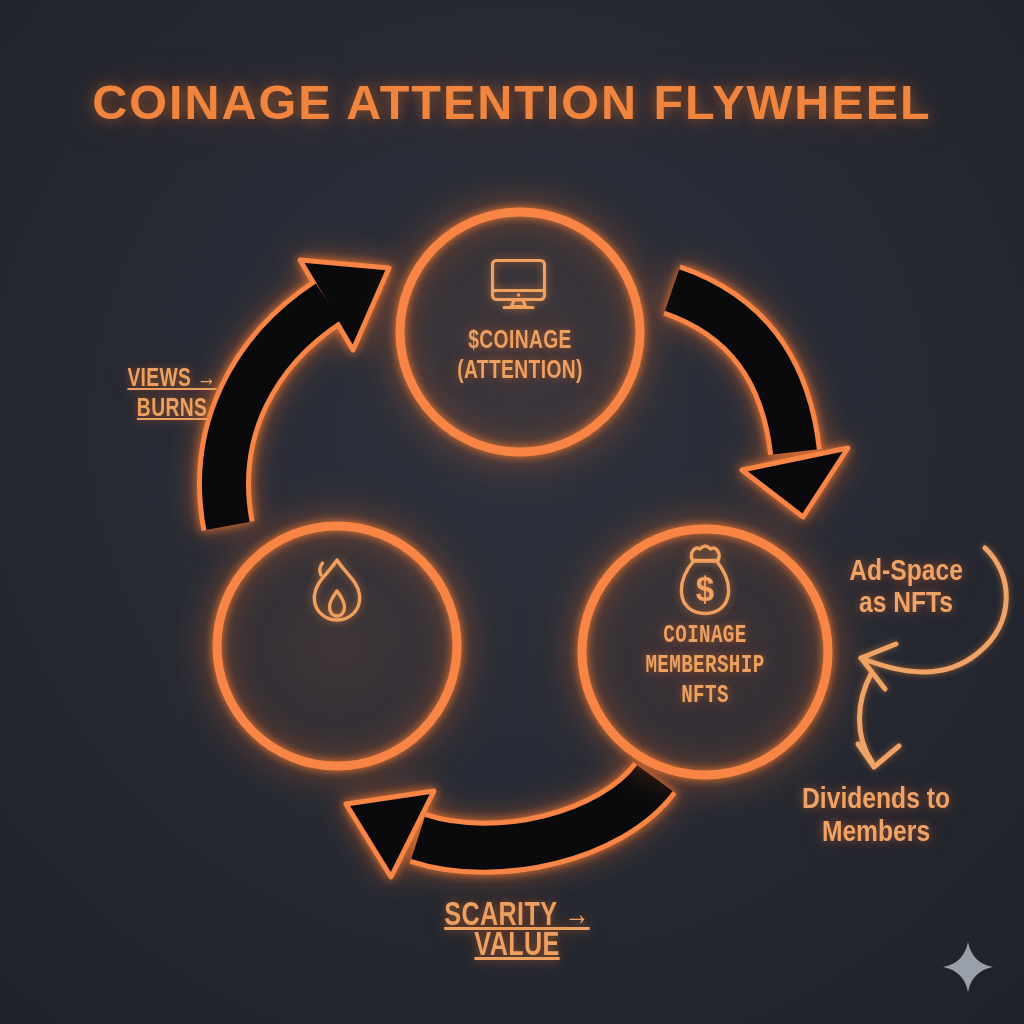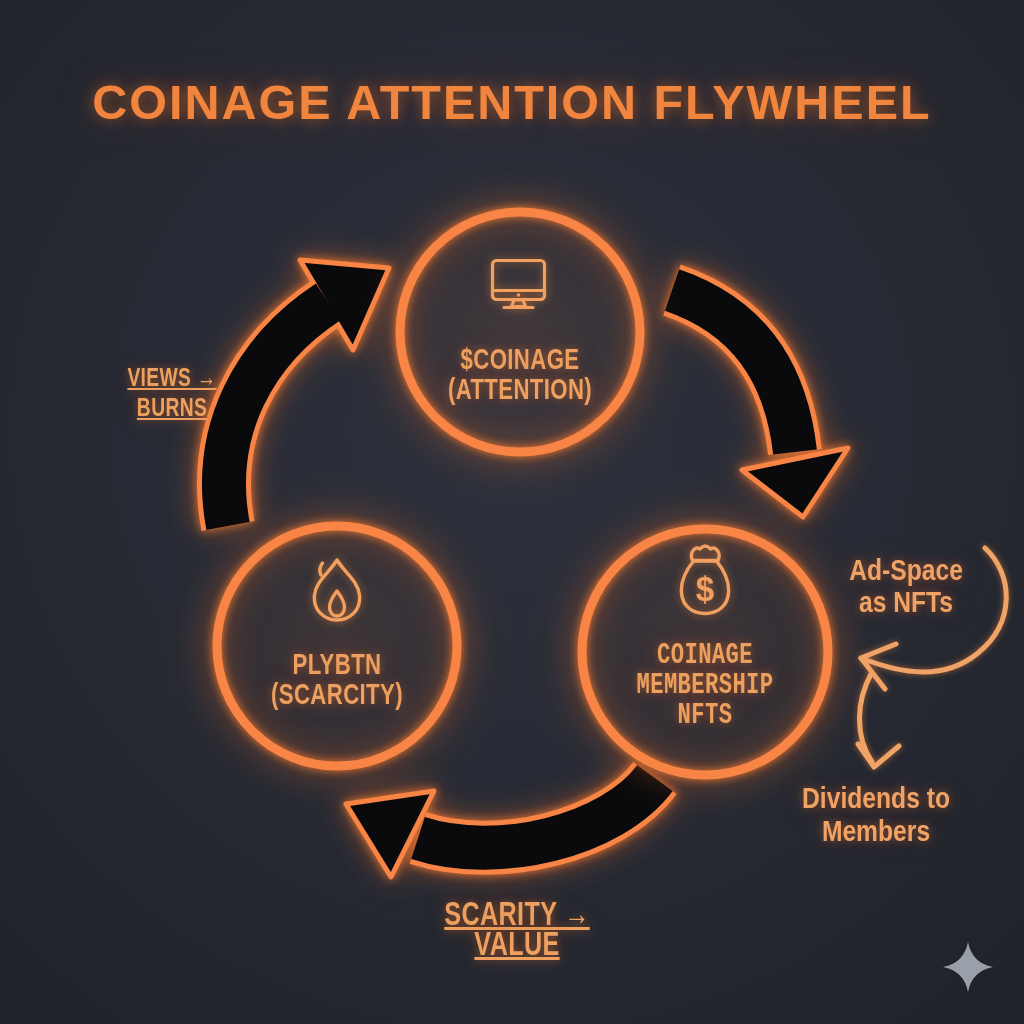--- a/index.html
+++ b/index.html
@@ -21,21 +21,21 @@
   .glow-ring{filter:drop-shadow(0 0 5px rgba(249,125,49,.95)) drop-shadow(0 0 16px rgba(249,110,40,.5));}
   .glow-arrow{filter:drop-shadow(0 0 5px rgba(249,125,49,.85)) drop-shadow(0 0 14px rgba(249,110,40,.45));}
   .glow-icon{filter:drop-shadow(0 0 4px rgba(249,140,60,.6));}
   .glow-thin{filter:drop-shadow(0 0 3px rgba(249,140,60,.55));}
   .label{
     position:absolute;color:#eda05f;font-weight:bold;text-align:center;
     text-shadow:0 0 10px rgba(245,130,55,.45),0 0 28px rgba(245,120,45,.25);
   }
   .cond{transform:scaleX(0.74);transform-origin:center;letter-spacing:.5px;}
   .semi{transform:scaleX(0.85);transform-origin:center;}
-  .node-label{font-size:30px;line-height:30px;margin-top:20px;}
+  .node-label{font-size:26px;line-height:30px;}
   .edge-label{font-size:26px;line-height:30px;text-decoration:underline;}
   .note-label{font-size:29px;line-height:32px;color:#f0a367;}
 </style>
 </head>
 <body>
 
 <div class="stage">
 
   <div class="halo" style="left:340px;top:152px;width:360px;height:360px;"></div>
   <div class="halo" style="left:157px;top:466px;width:360px;height:360px;"></div>
@@ -97,24 +97,20 @@
     </g>
 
     <path d="M 968,942 Q 972,963 993,967 Q 972,971 968,992 Q 964,971 943,967 Q 964,963 968,942 Z" fill="#9aa0a9"></path>
   </svg>
 
   <div class="label node-label" style="left:360px;top:324px;width:320px;">
     <div class="cond">$COINAGE</div>
     <div class="cond">(ATTENTION)</div>
   </div>
 
-  <div class="label node-label" style="left:177px;top:629px;width:320px;">
-    <div class="cond">PLYBTN</div>
-    <div class="cond">(SCARCITY)</div>
-  </div>
 
   <div class="label node-label" style="left:545px;top:620px;width:320px;font-family:Liberation Mono, monospace;">
     <div class="cond">COINAGE</div>
     <div class="cond">MEMBERSHIP</div>
     <div class="cond">NFTS</div>
   </div>
 
   <div class="label edge-label" style="left:82px;top:362px;width:180px;">
     <div class="cond">VIEWS →</div>
     <div class="cond">BURNS</div>

